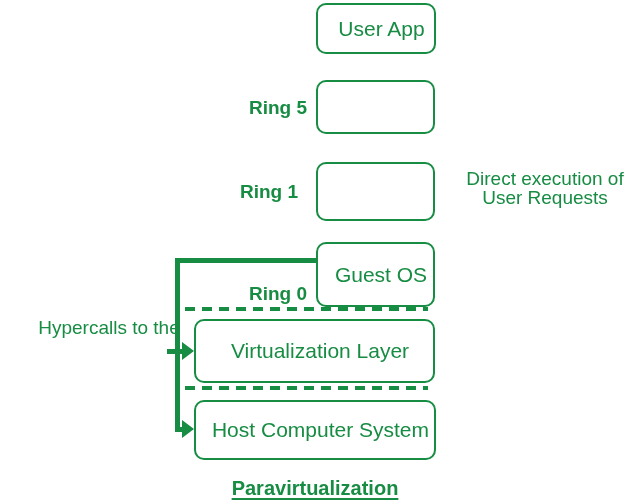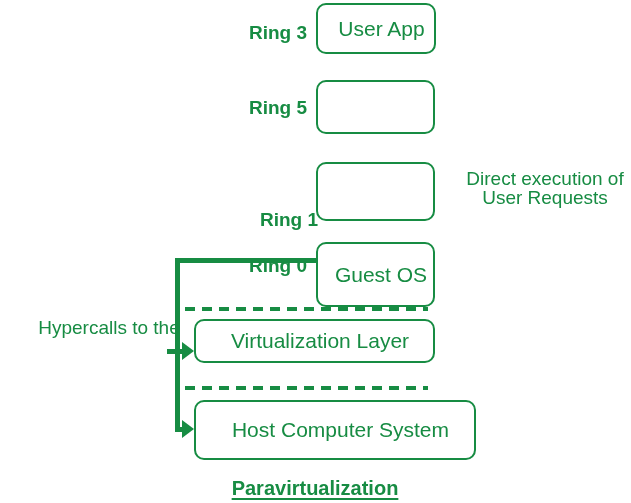--- a/index.html
+++ b/index.html
@@ -29,46 +29,45 @@
     border-left:12px solid var(--green);
   }
   .annotation { position:absolute; text-align:center; font-size:19px; line-height:19px; color:var(--green); }
   .title {
     position:absolute; text-align:center; font-size:20px; font-weight:bold;
     text-decoration:underline; text-decoration-thickness:2px; text-underline-offset:3px; color:var(--green);
   }
   
   .lbl-r3 { left:197px; top:23px; }
   .lbl-r2 { left:197px; top:98px; }
-  .lbl-r1 { left:208px; top:182px;margin-top:28px; }
-  .lbl-r0 { left:197px; top:256px; }
+  .lbl-r1 { left:188px; top:182px; }
+  .lbl-r0 { left:197px; top:284px; }
   .box-userapp { left:316px; top:3px;   width:120px; height:51px; }
   .box-ring2   { left:316px; top:80px;  width:119px; height:54px; }
   .box-ring1   { left:316px; top:162px; width:119px; height:59px; }
   .box-guestos { left:316px; top:242px; width:119px; height:65px; }
-  .box-virt    { left:194px; top:319px; width:241px; height:44px; }
-  .box-host    { left:194px; top:400px; width:282px; height:60px; }
+  .box-virt    { left:194px; top:319px; width:241px; height:64px; }
+  .box-host    { left:194px; top:400px; width:242px; height:60px; }
   .hline  { left:175px; top:258px; width:141px; height:5px; }
   .vline  { left:175px; top:258px; width:5px;  height:173px; }
   .a1shaft{ left:167px; top:349px; width:17px; height:5px; }
   .a1head { left:182px; top:342px; }
   .a2shaft{ left:175px; top:427px; width:9px;  height:5px; }
   .a2head { left:182px; top:420px; }
   .dash1  { left:185px; top:307px; width:243px; }
   .dash2  { left:185px; top:386px; width:243px; }
   .ann-right { left:455px; top:169px; width:180px; }
   .ann-left  { left:0px;   top:318px; width:178px;padding-left:20px; }
   .ttl { left:195px; top:477px; width:240px; }
 </style>
 </head>
 <body>
 
 <div class="canvas">
 
-  <div class="ring-label lbl-r3">Ring 3</div>
   <div class="ring-label lbl-r2">Ring 5</div>
   <div class="ring-label lbl-r1">Ring 1</div>
   <div class="ring-label lbl-r0">Ring 0</div>
 
   <div class="box box-userapp">User App</div>
   <div class="box box-ring2"></div>
   <div class="box box-ring1"></div>
   <div class="box box-guestos">Guest OS</div>
 
   <div class="thick hline"></div>

